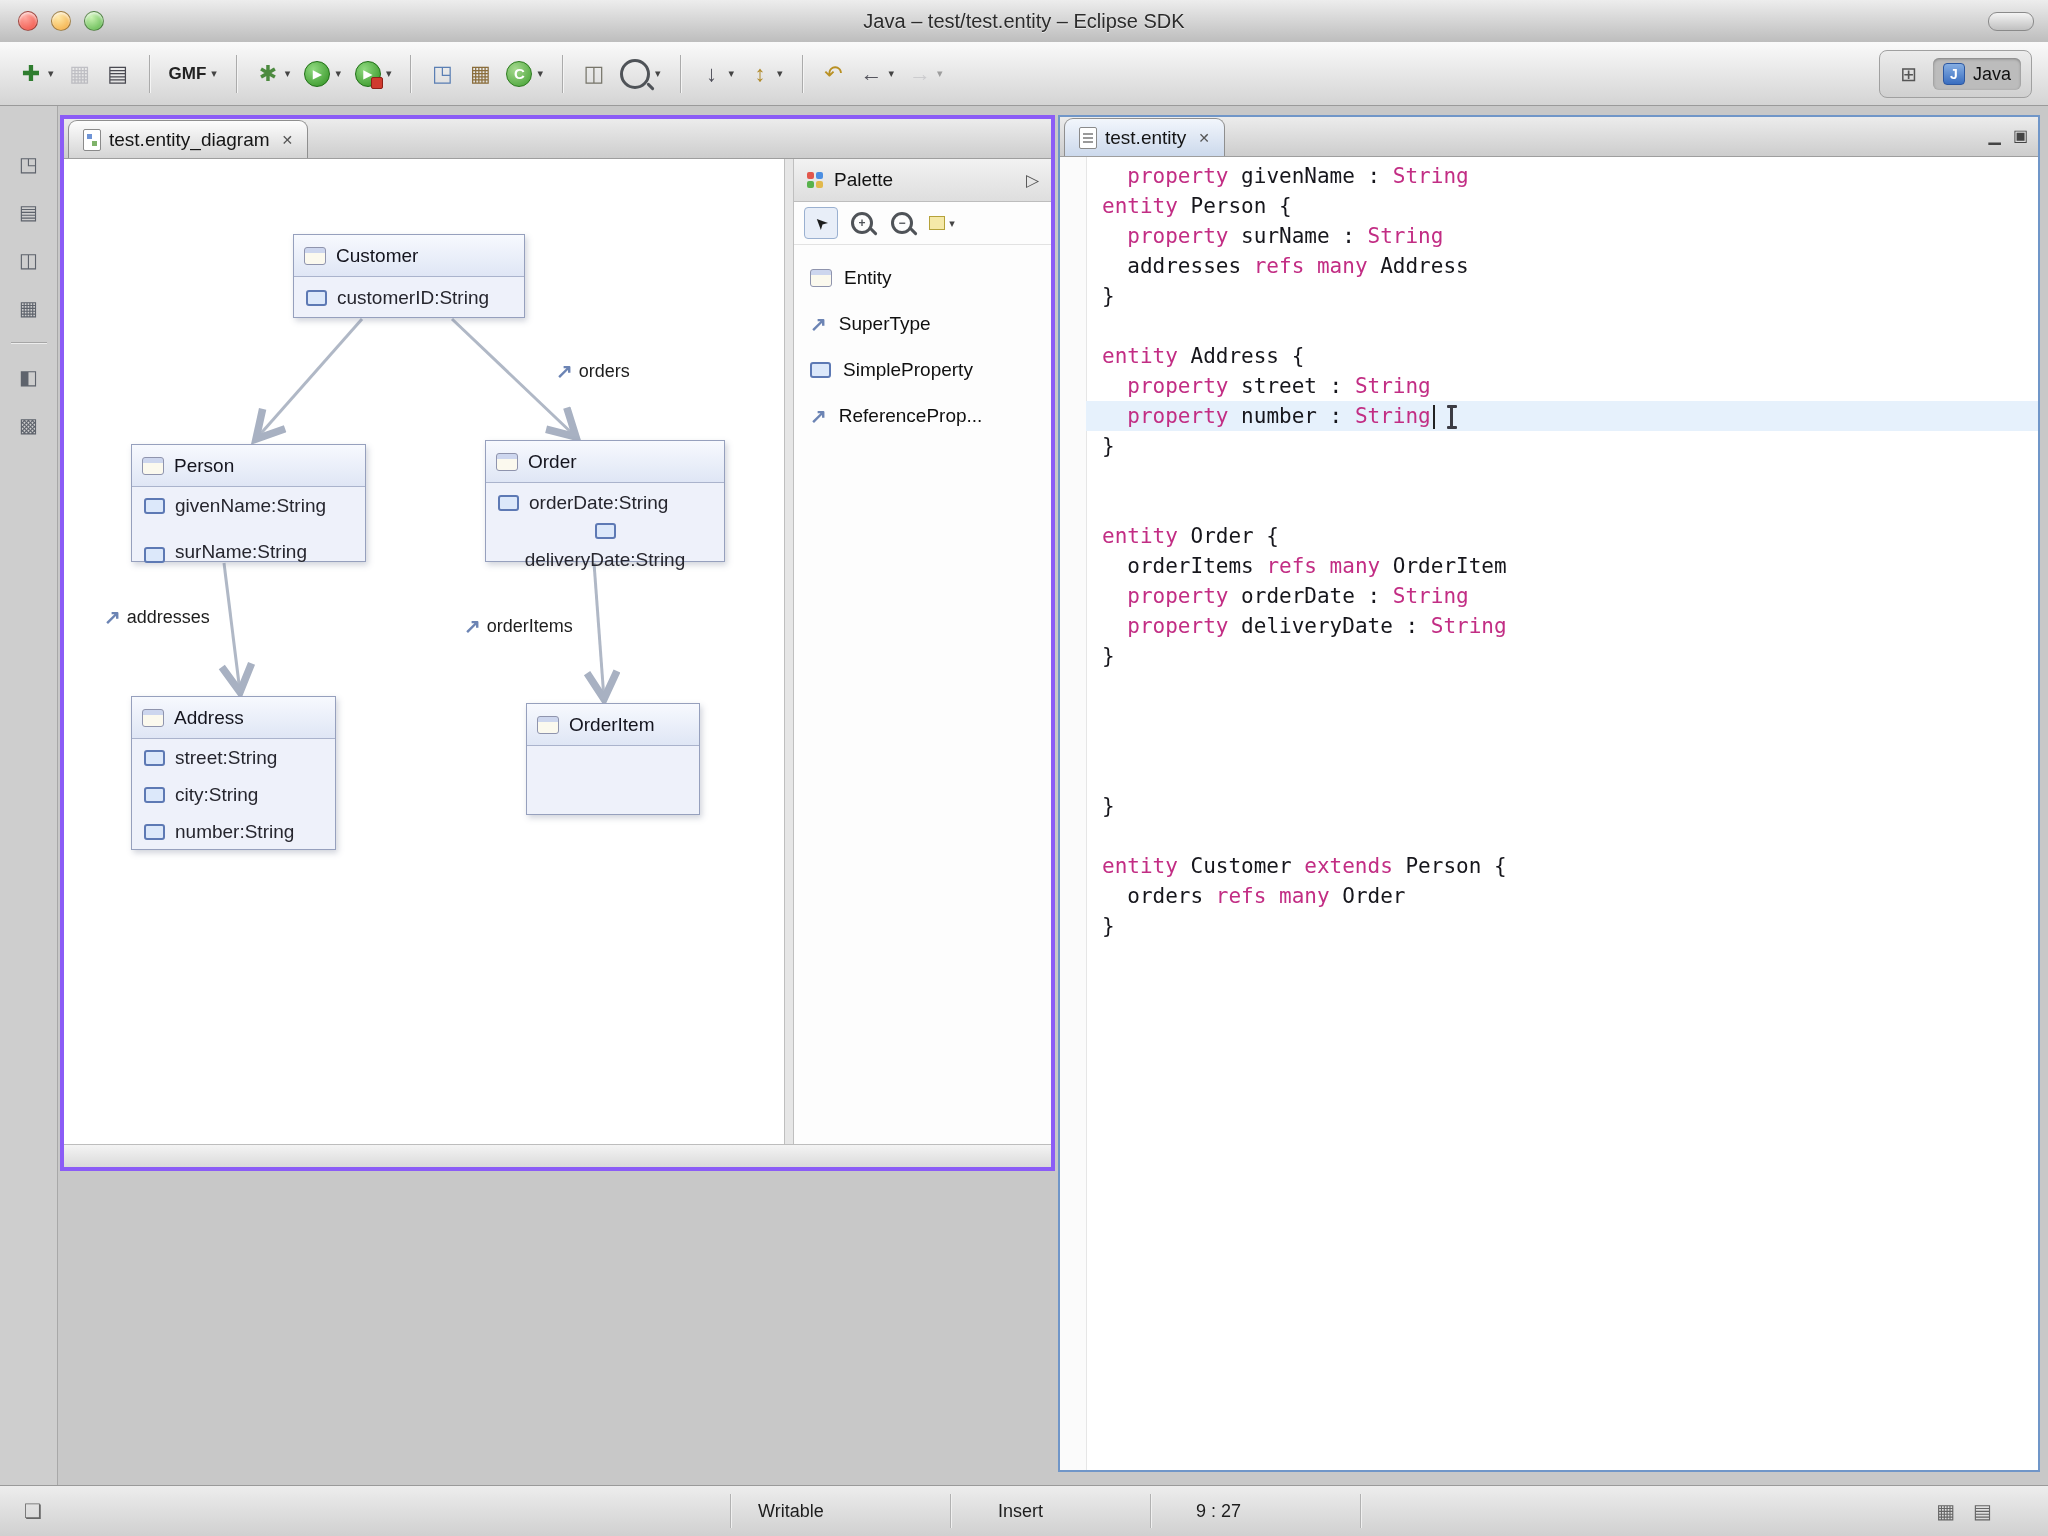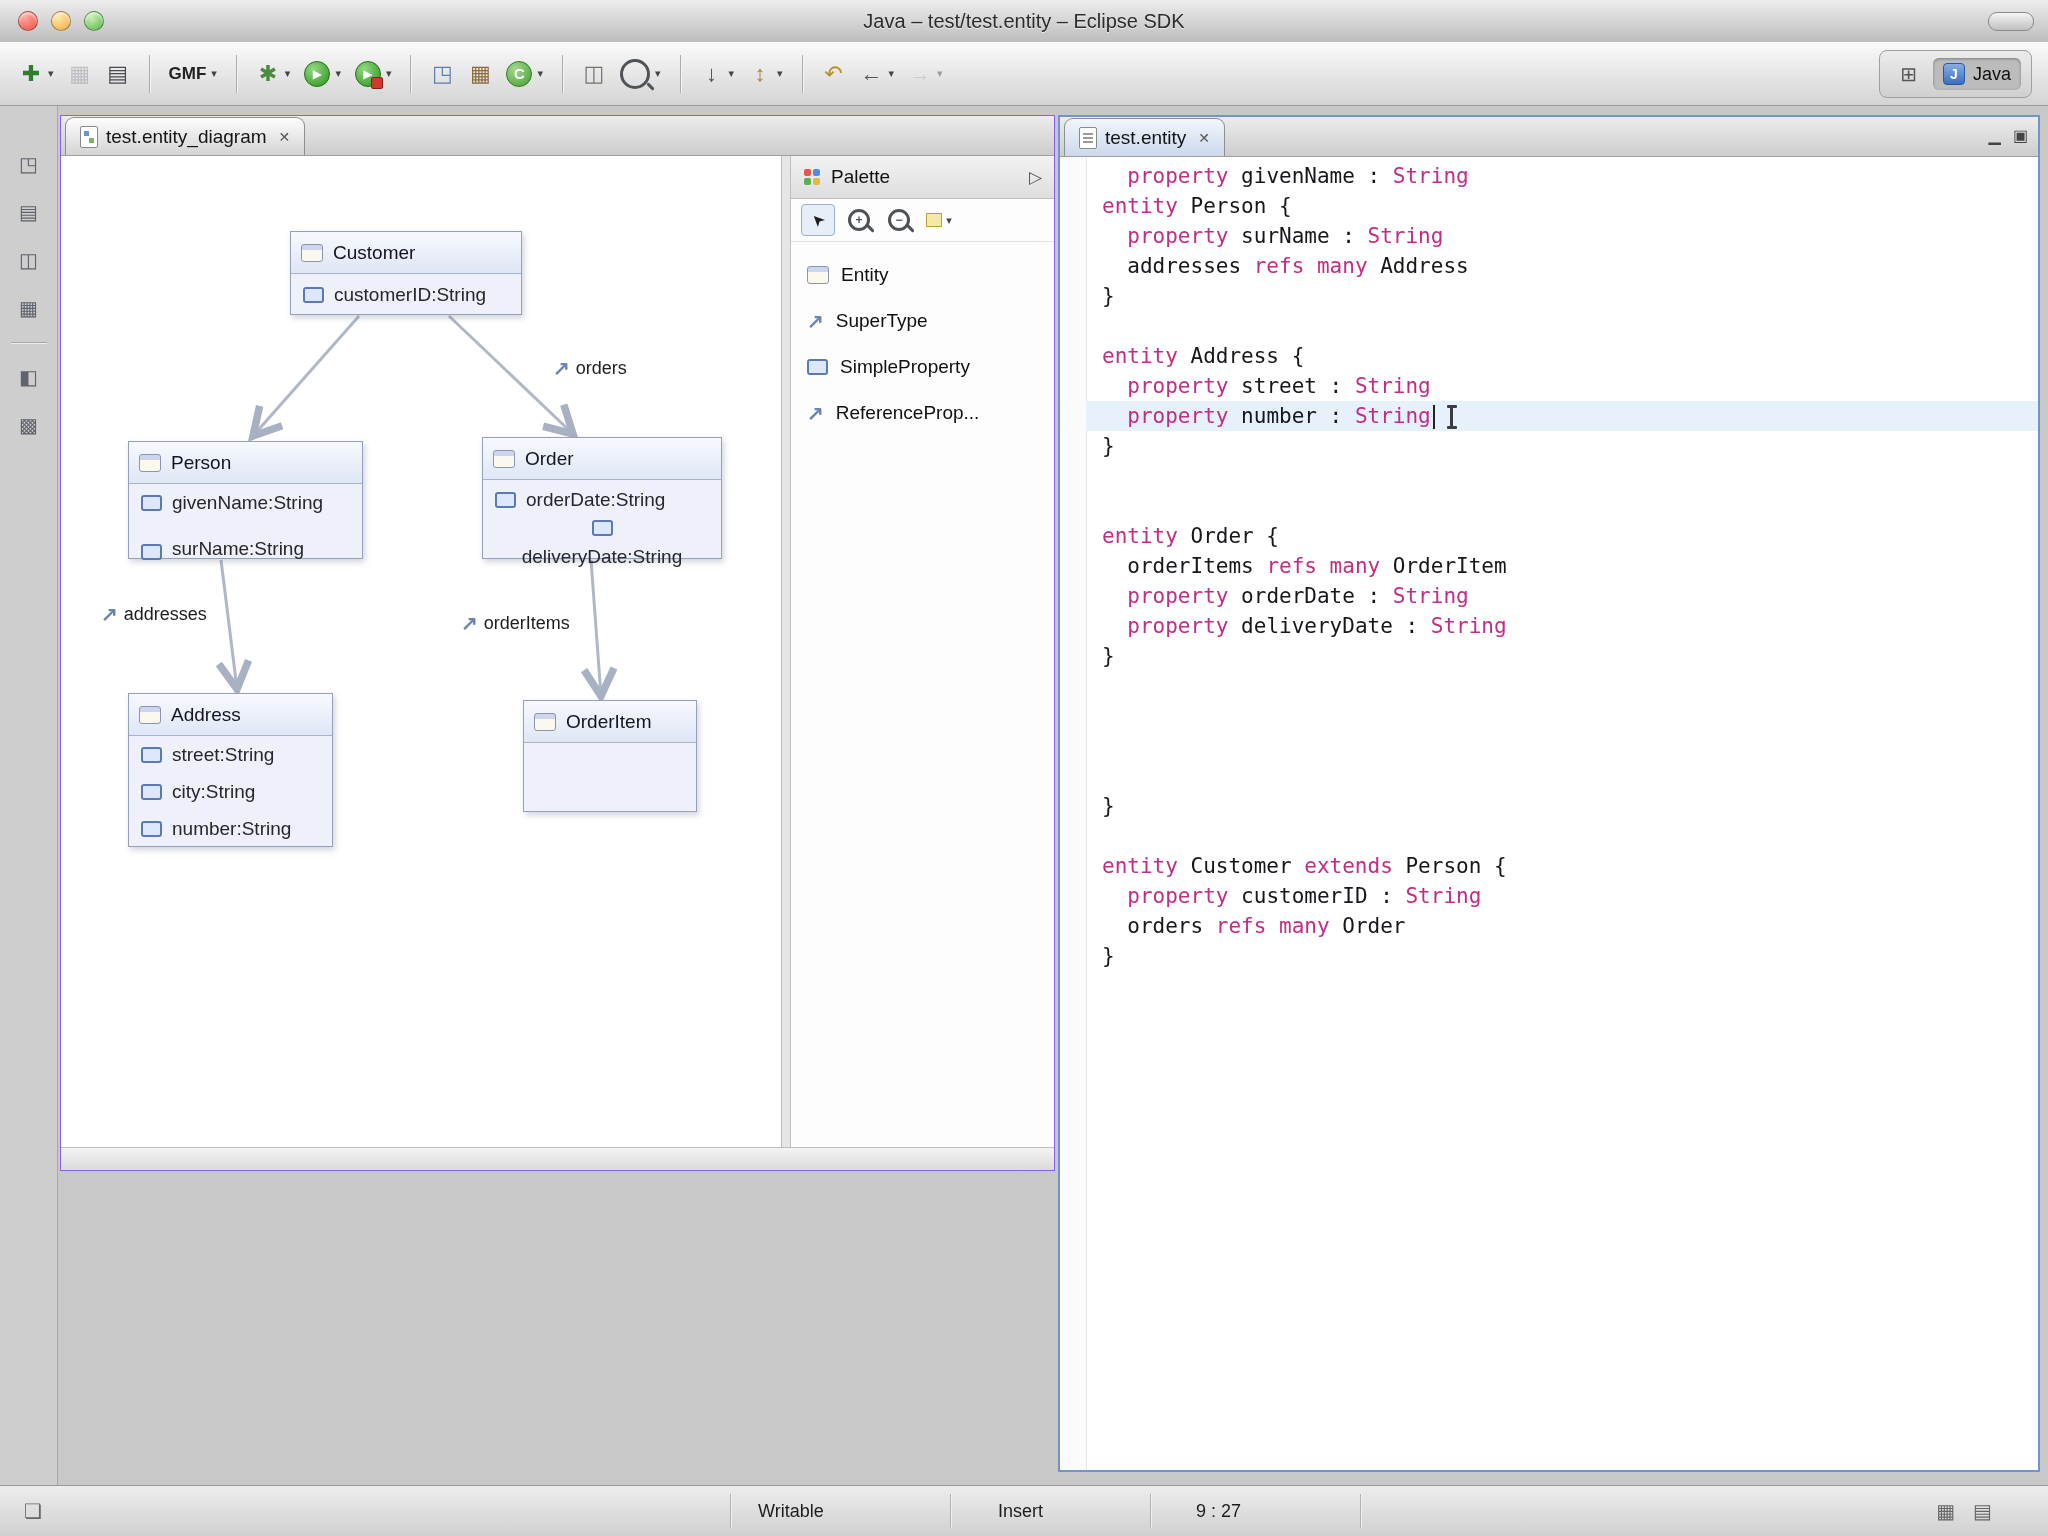--- a/index.html
+++ b/index.html
@@ -53,21 +53,21 @@
 
   
   .main-sidebar{position:absolute;left:0;top:106px;width:58px;bottom:50px;background:#cecece;
     border-right:1px solid #a8a8a8;display:flex;flex-direction:column;align-items:center;
     padding-top:44px;box-sizing:border-box;gap:20px;}
   .sb-btn{width:30px;height:28px;display:flex;align-items:center;justify-content:center;font-size:20px;color:#5e636c;}
   .sb-sep{width:36px;height:1px;background:#a6a6a6;box-shadow:0 1px 0 #ededed;}
 
   
   .diagram-pane{position:absolute;left:60px;top:115px;width:995px;height:1056px;background:#fff;
-    border:1px solid #8b5cf6;box-sizing:border-box;}
+    border:4px solid #8b5cf6;box-sizing:border-box;}
   .editor-pane{position:absolute;left:1058px;top:115px;width:982px;height:1357px;background:#fff;
     border:2px solid var(--focus,#7096c8);box-sizing:border-box;}
   .tabbar{position:absolute;left:0;right:0;top:0;height:40px;
     background:linear-gradient(#ececec,#cdcdcd);border-bottom:1px solid #9e9e9e;
     display:flex;align-items:flex-end;padding-left:4px;box-sizing:border-box;}
   .tab{display:flex;align-items:center;gap:8px;height:37px;padding:0 14px;border:1px solid #8f8f8f;
     border-bottom:none;border-radius:9px 9px 0 0;background:linear-gradient(#fdfdfd,#d4d4d4);
     font-size:19px;color:#151515;}
   .editor-pane .tab{background:linear-gradient(#f2f6fc,#ccd9ec);}
   .tab-close{font-size:14px;color:#555;margin-left:4px;}
@@ -431,21 +431,20 @@
           <div class="cl"><span class="p">  </span><span class="k">property</span><span class="p"> orderDate : </span><span class="k">String</span></div>
           <div class="cl"><span class="p">  </span><span class="k">property</span><span class="p"> deliveryDate : </span><span class="k">String</span></div>
           <div class="cl"><span class="p">}</span></div>
           <div class="cl"></div>
           <div class="cl"></div>
           <div class="cl"></div>
           <div class="cl"></div>
           <div class="cl"><span class="p">}</span></div>
           <div class="cl"></div>
           <div class="cl"><span class="k">entity</span><span class="p"> Customer </span><span class="k">extends</span><span class="p"> Person {</span></div>
-          <div class="cl"><span class="p">  </span><span class="k">property</span><span class="p"> customerID : </span><span class="k">String</span></div>
           <div class="cl"><span class="p">  orders </span><span class="k">refs</span><span class="p"> </span><span class="k">many</span><span class="p"> Order</span></div>
           <div class="cl"><span class="p">}</span></div>
         </div>
     </div>
   </div>
 
 
   <div class="statusbar">
     <div class="sb-item" style="left:24px">
       <span class="sb-ico">❏</span>

